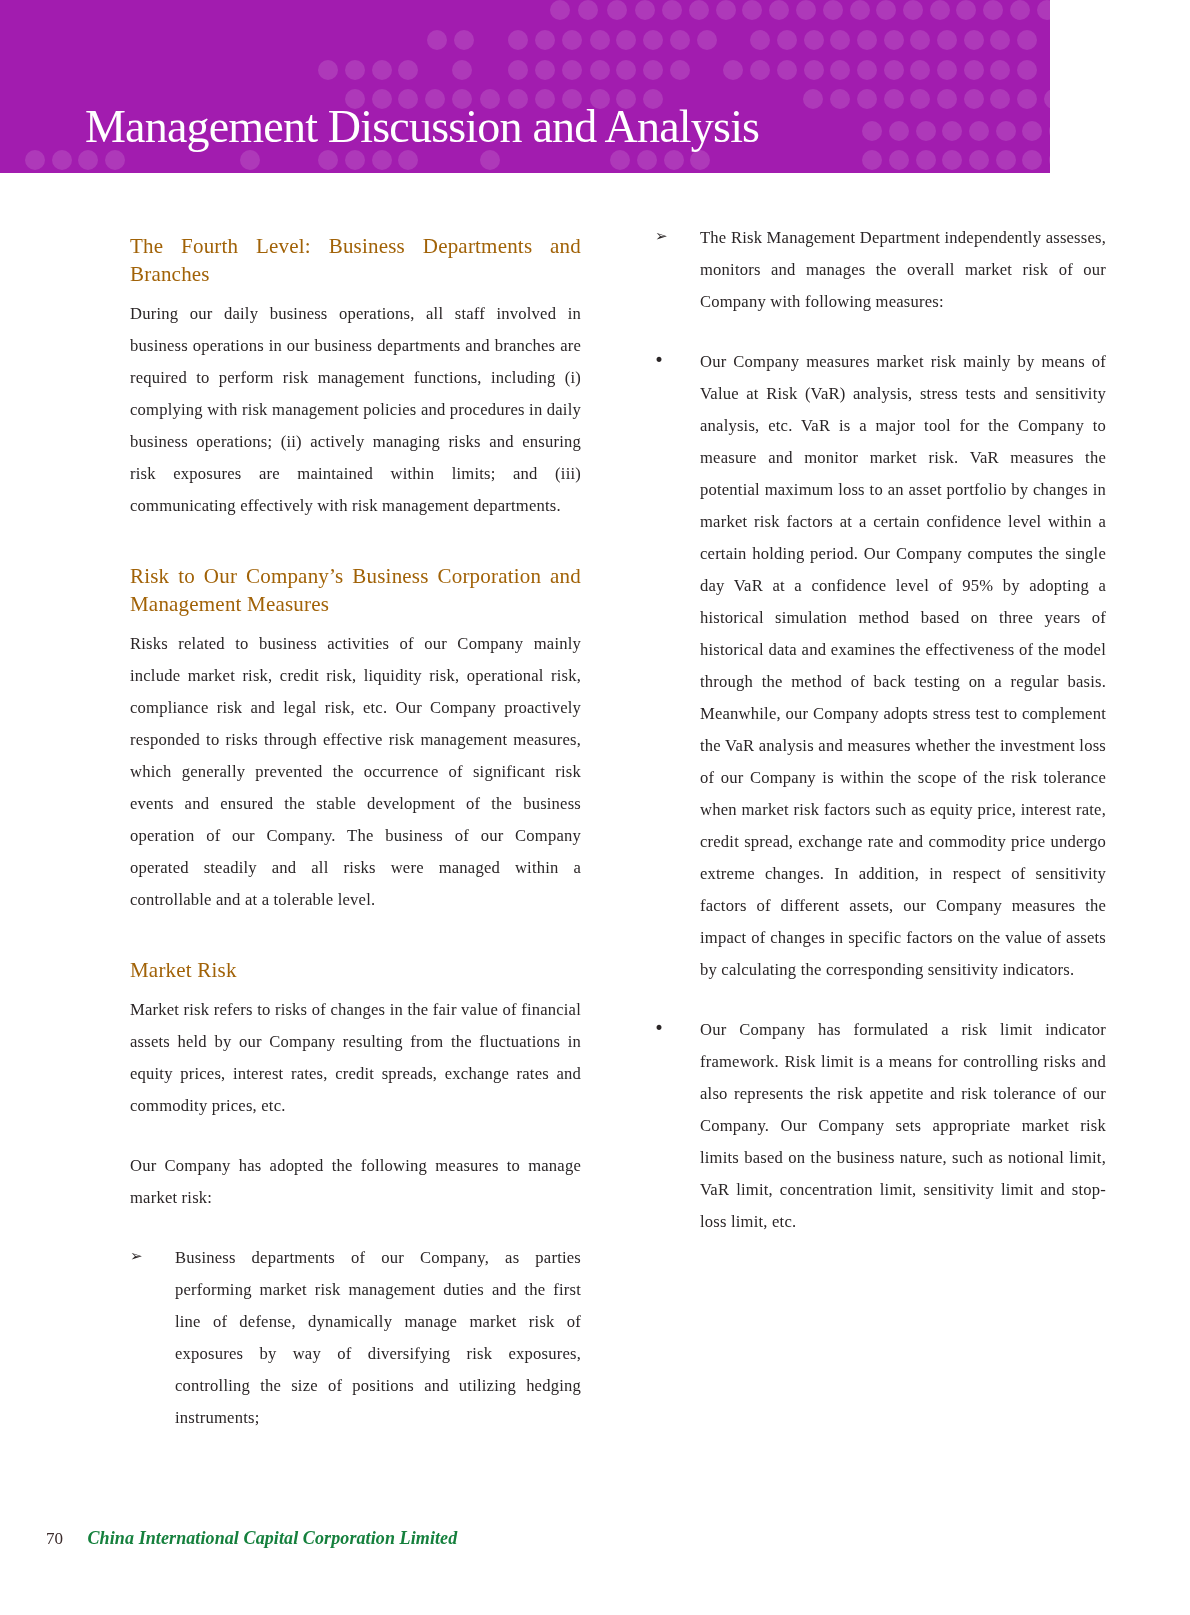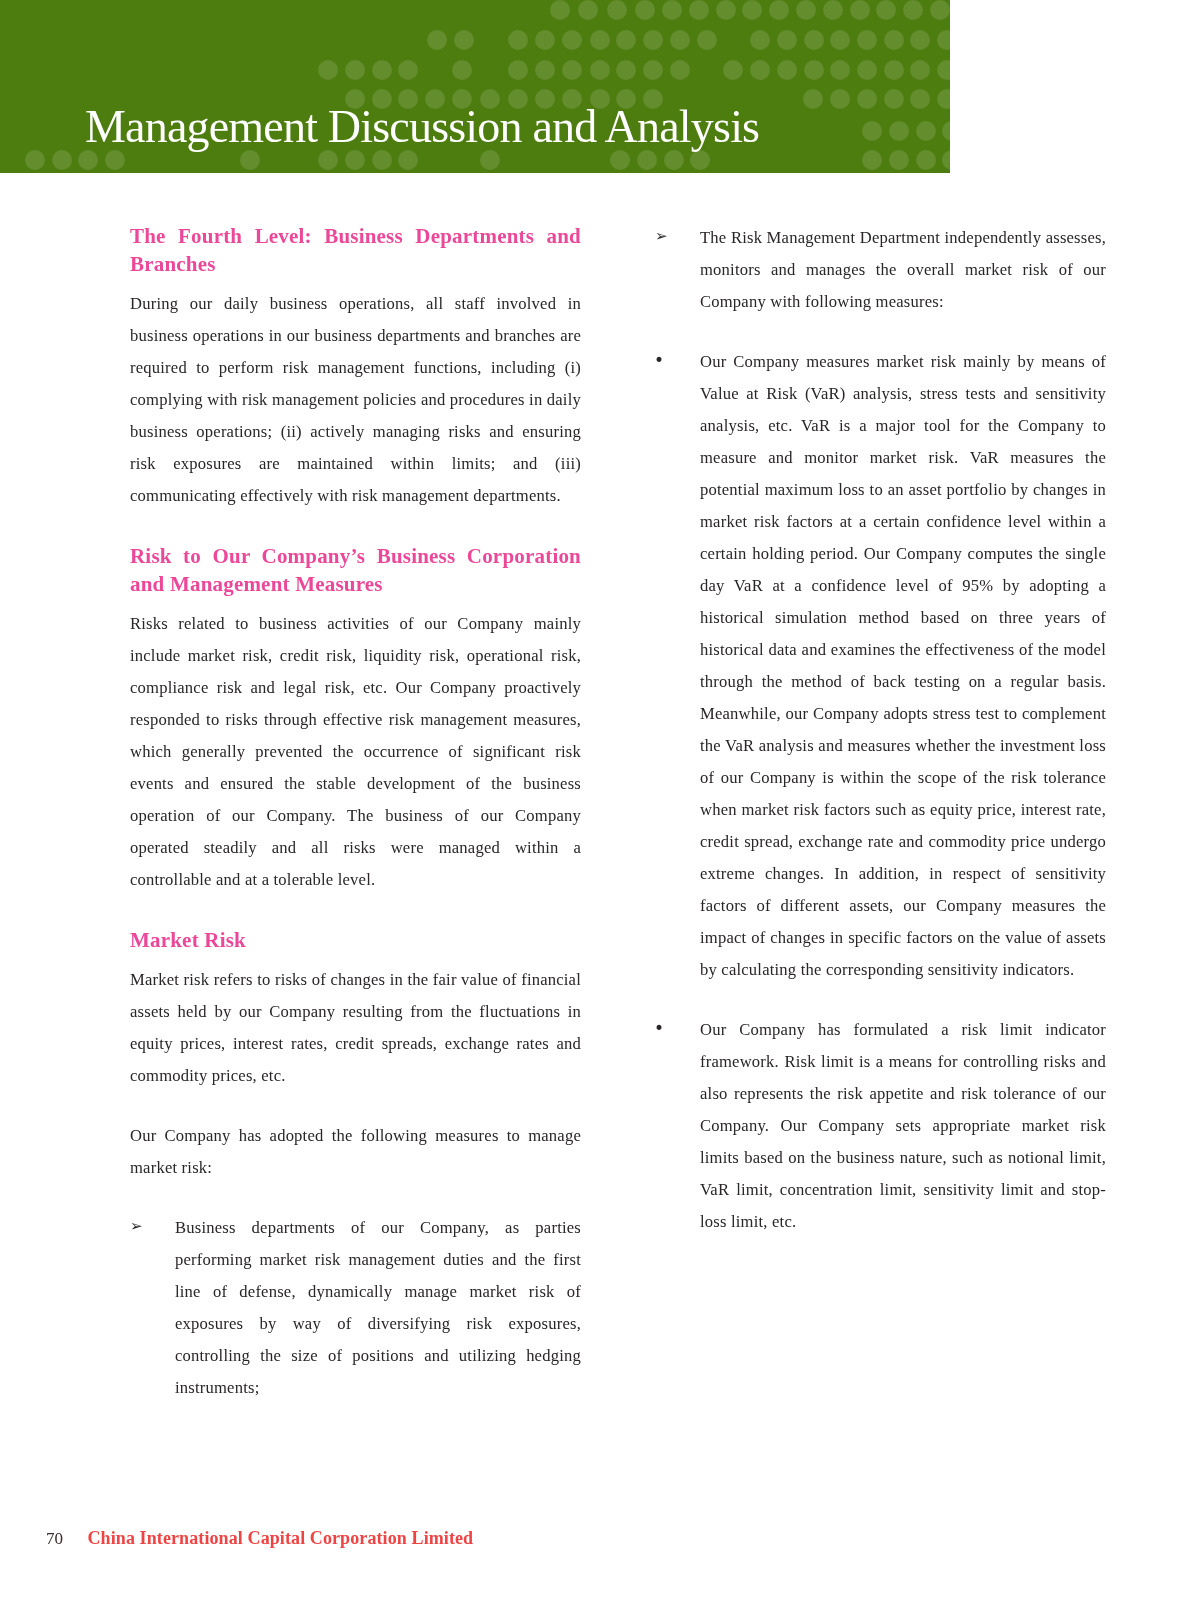--- a/index.html
+++ b/index.html
@@ -3,37 +3,37 @@
 <meta charset="utf-8">
 <style>
   html, body { margin: 0; padding: 0; }
   body {
     width: 1190px; height: 1615px; position: relative; overflow: hidden;
     background: #ffffff;
     font-family: "Liberation Serif", "DejaVu Serif", serif;
     color: #231f20;
   }
   .banner {
-    position: absolute; left: 0; top: 0; width: 950px; height: 173px;
-    background: #4d7c0f; overflow: hidden;
+    position: absolute; left: 0; top: 0; width: 1050px; height: 173px;
+    background: #a21caf; overflow: hidden;
   }
   .dots { position: absolute; left: 0; top: 0; width: 1190px; height: 173px; }
   .banner-title {
     position: absolute; left: 85px; top: 104px;
     font-family: "Liberation Serif", "DejaVu Serif", serif;
     font-size: 46px; color: #ffffff; letter-spacing: -0.8px;
     line-height: 1; white-space: nowrap;
   }
   .col { position: absolute; }
   .col-left { left: 130px; top: 220px; width: 451px; }
   .col-right { left: 655px; top: 222px; width: 451px; }
   h2 {
-    font-size: 21px; font-weight: bold; margin: 2px 0 10px 0;
+    font-size: 21px; font-weight: normal; margin: 12px 0 10px 0;
     line-height: 28px; text-align: justify; text-align-last: left;
-    letter-spacing: 0.2px; color: #ec4899;
+    letter-spacing: 0.2px; color: #a16207;
   }
   p {
     margin: 0; font-size: 16.6px; line-height: 32px;
     text-align: justify; letter-spacing: 0.2px; color: #2a2526;
   }
   .gap-m { height: 28px; }
   .arrow-item { position: relative; padding-left: 45px; }
   .arrow-glyph {
     position: absolute; left: 0; top: 0; font-size: 15px; line-height: 28px;
     font-family: "DejaVu Sans", sans-serif; color: #2a2526;
@@ -41,21 +41,21 @@
   .bullet-item { position: relative; padding-left: 90px; }
   .bullet-glyph {
     position: absolute; left: 44px; top: 0; font-size: 17px; line-height: 28px;
     font-family: "DejaVu Sans", sans-serif; color: #2a2526;
   }
   .footer {
     position: absolute; left: 46px; top: 1528px; font-size: 18px;
     white-space: nowrap;
   }
   .page-num { color: #3a2a2a; margin-right: 20px; font-size: 17px; }
-  .company { color: #ef4444; font-weight: bold; letter-spacing: 0.1px; }
+  .company { color: #15803d; font-weight: bold; letter-spacing: 0.1px; font-style: italic; }
 </style>
 </head>
 <body>
 
 <div class="banner">
   <svg class="dots" viewBox="0 0 1190 173" xmlns="http://www.w3.org/2000/svg">
     <g fill="#ffffff" fill-opacity="0.13">
 
       <circle cx="560" cy="10" r="10"></circle>
         <circle cx="588" cy="10" r="10"></circle>

